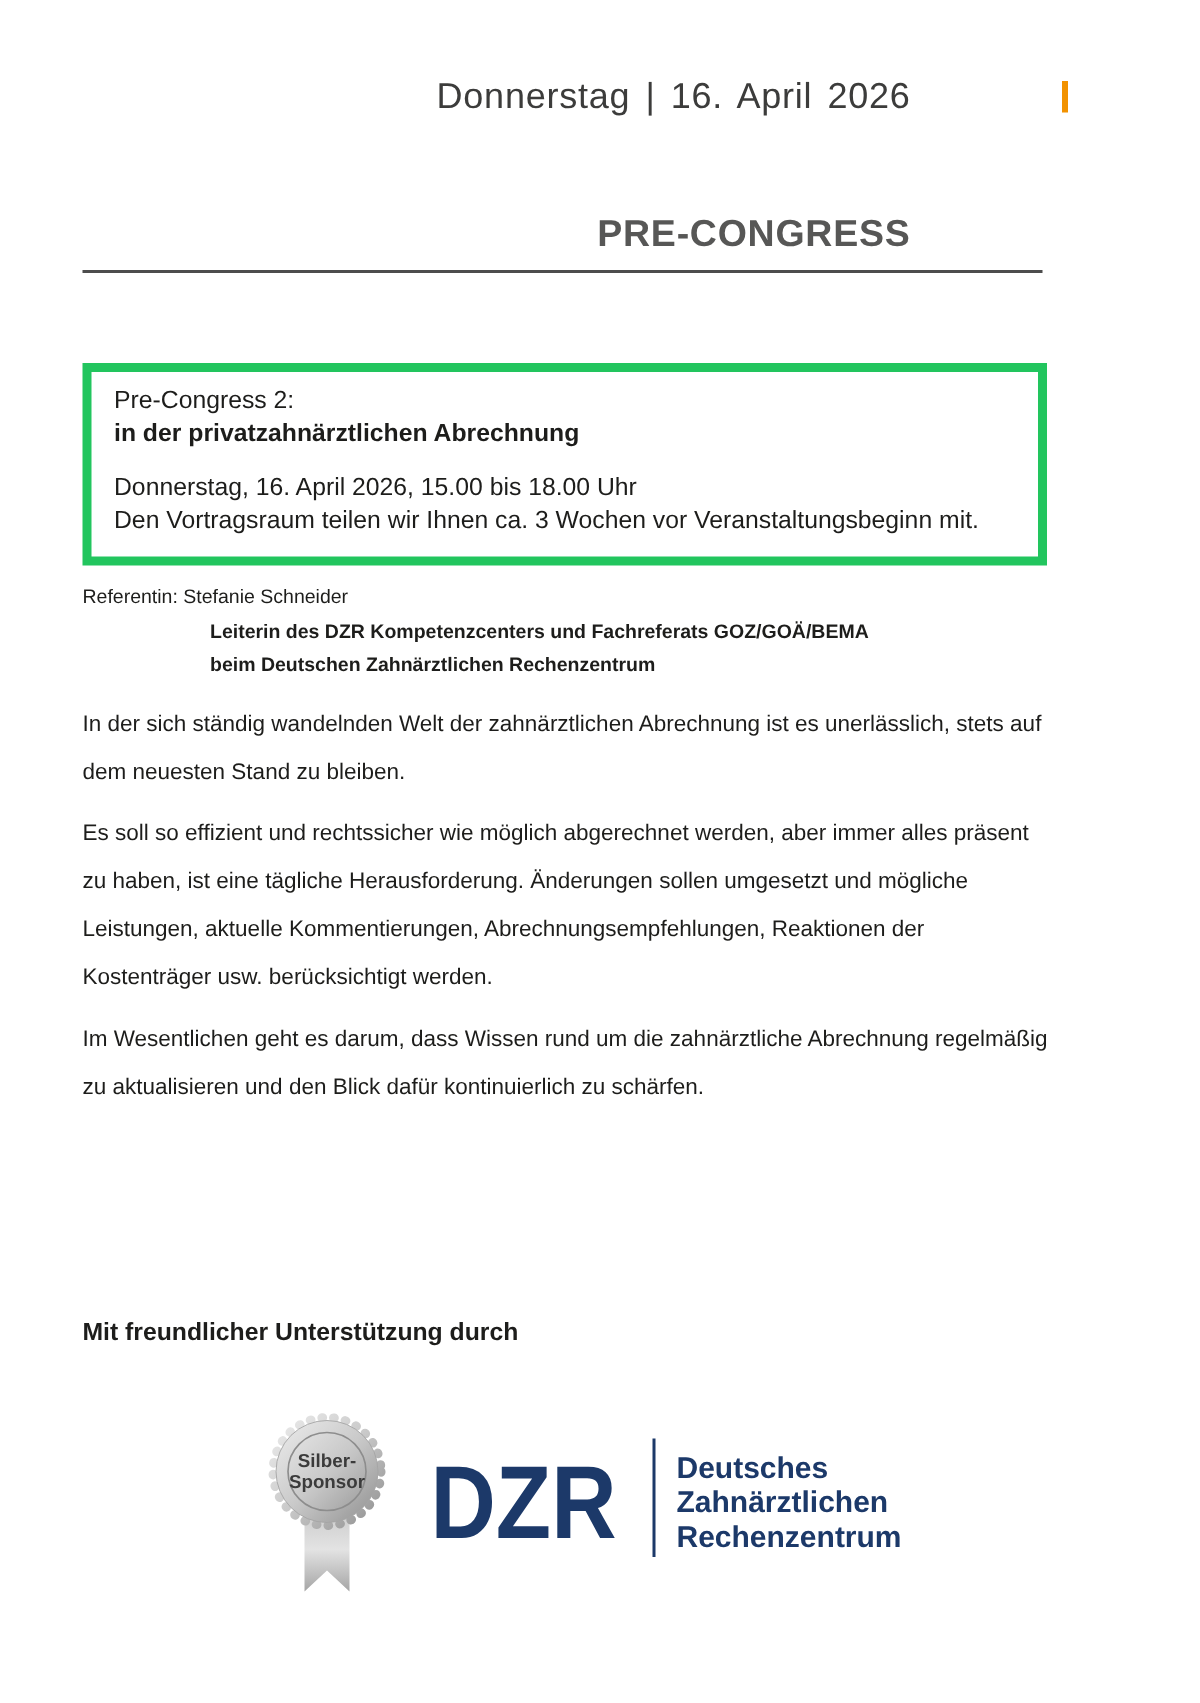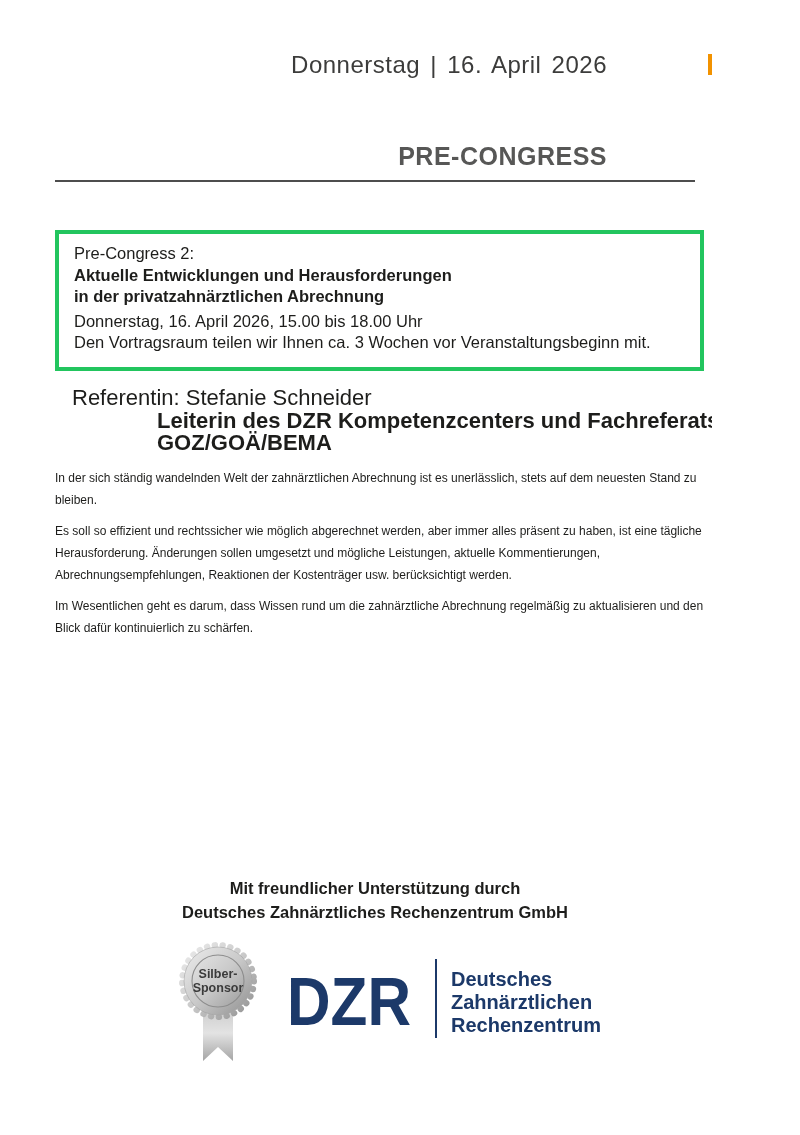--- a/index.html
+++ b/index.html
@@ -22,35 +22,35 @@
     background:var(--accent-orange);
   }
   .section-title{
     position:absolute;top:142px;right:105px;font-size:25px;font-weight:bold;
     letter-spacing:0.5px;color:var(--heading-gray);
   }
   .title-rule{
     position:absolute;left:55px;top:180px;width:640px;height:1.5px;background:#4D4D4D;
   }
   .event-box{
-    position:absolute;left:55px;top:230px;width:601px;border:4px solid #22c55e;
-    padding:9px 25px 13px 15px;font-size:16.5px;line-height:21.5px;
+    position:absolute;left:55px;top:242px;width:601px;border:6px solid #22c55e;
+    padding:9px 15px 13px 15px;font-size:16.5px;line-height:21.5px;
   }
   .ev-title{font-weight:bold;}
-  .ev-datetime{margin-top:3px;}
+  .ev-datetime{margin-top:15px;}
   .speaker{
-    position:absolute;left:72px;top:387px;width:648px;font-size:22px;line-height:22.5px;
+    position:absolute;left:55px;top:387px;width:648px;font-size:13px;line-height:22.5px;
   }
   .speaker-indent{padding-left:85px;font-weight:bold;}
   .body-text{
-    position:absolute;left:55px;top:467px;width:650px;font-size:12px;line-height:22px;
+    position:absolute;left:55px;top:467px;width:650px;font-size:15px;line-height:32px;
   }
   .body-text p{margin:0 0 9px 0;}
   .support{
-    position:absolute;left:55px;top:877px;width:640px;text-align:center;
+    position:absolute;left:55px;top:877px;width:640px;
     font-weight:bold;font-size:16.5px;line-height:23.5px;
   }
   .sponsor-badge{position:absolute;left:172px;top:939px;}
   .dzr-logo{position:absolute;left:287px;top:975px;}
   .logo-divider{
     position:absolute;left:435px;top:959px;width:2px;height:79px;
     background:var(--logo-navy);
   }
   .logo-text{
     position:absolute;left:451px;top:968px;font-size:20px;font-weight:bold;
@@ -72,40 +72,39 @@
 <div class="page">
 
   <div class="date-header">Donnerstag | 16. April 2026</div>
   <div class="orange-tab"></div>
 
   <div class="section-title">PRE-CONGRESS</div>
   <div class="title-rule"></div>
 
   <div class="event-box">
     <div class="ev-label">Pre-Congress 2:</div>
-    <div class="ev-title">Aktuelle Entwicklungen und Herausforderungen</div>
     <div class="ev-title">in der privatzahnärztlichen Abrechnung</div>
     <div class="ev-datetime">Donnerstag, 16. April 2026, 15.00 bis 18.00 Uhr</div>
     <div class="ev-note">Den Vortragsraum teilen wir Ihnen ca. 3 Wochen vor Veranstaltungsbeginn mit.</div>
   </div>
 
   <div class="speaker">
     <div class="speaker-first"><span>Referentin:</span> <span>Stefanie Schneider</span></div>
     <div class="speaker-indent">Leiterin des DZR Kompetenzcenters und Fachreferats GOZ/GOÄ/BEMA</div>
+    <div class="speaker-indent">beim Deutschen Zahnärztlichen Rechenzentrum</div>
   </div>
 
   <div class="body-text">
     <p>In der sich ständig wandelnden Welt der zahnärztlichen Abrechnung ist es unerlässlich, stets auf dem neuesten Stand zu bleiben.</p>
     <p>Es soll so effizient und rechtssicher wie möglich abgerechnet werden, aber immer alles präsent zu haben, ist eine tägliche Herausforderung. Änderungen sollen umgesetzt und mögliche Leistungen, aktuelle Kommentierungen, Abrechnungsempfehlungen, Reaktionen der Kostenträger usw. berücksichtigt werden.</p>
     <p>Im Wesentlichen geht es darum, dass Wissen rund um die zahnärztliche Abrechnung regelmäßig zu aktualisieren und den Blick dafür kontinuierlich zu schärfen.</p>
   </div>
 
   <div class="support">
     <div>Mit freundlicher Unterstützung durch</div>
-    <div>Deutsches Zahnärztliches Rechenzentrum GmbH</div>
   </div>
 
   <svg class="sponsor-badge" width="92" height="126" viewBox="0 0 92 126" xmlns="http://www.w3.org/2000/svg" aria-hidden="true">
     <defs>
       <linearGradient id="silverGrad" x1="0" y1="0" x2="1" y2="1">
         <stop offset="0" stop-color="#ededed"></stop>
         <stop offset="0.5" stop-color="#c9c9c9"></stop>
         <stop offset="1" stop-color="#8f8f8f"></stop>
       </linearGradient>
       <linearGradient id="ribbonGrad" x1="0" y1="0" x2="0" y2="1">

